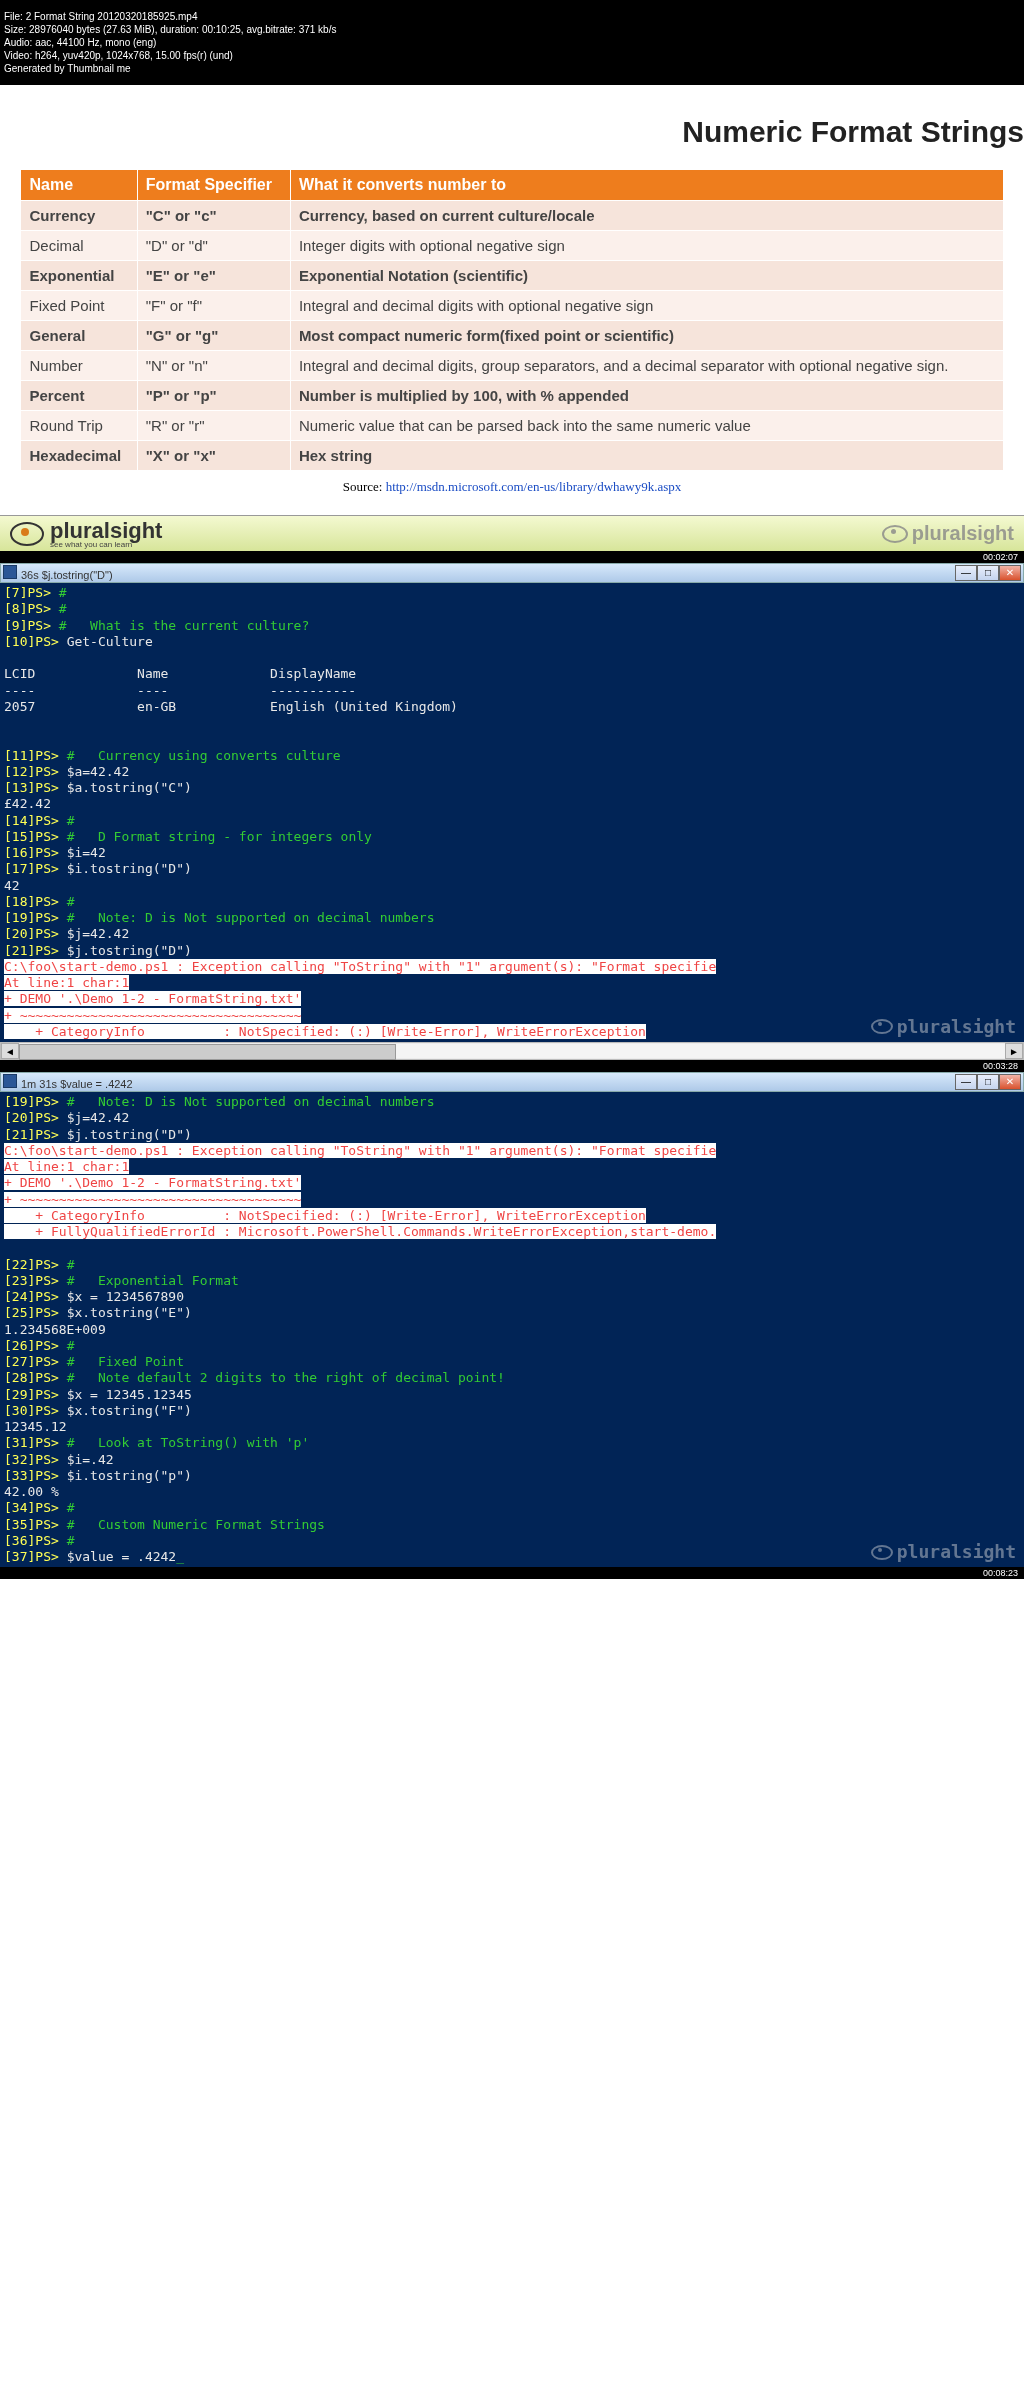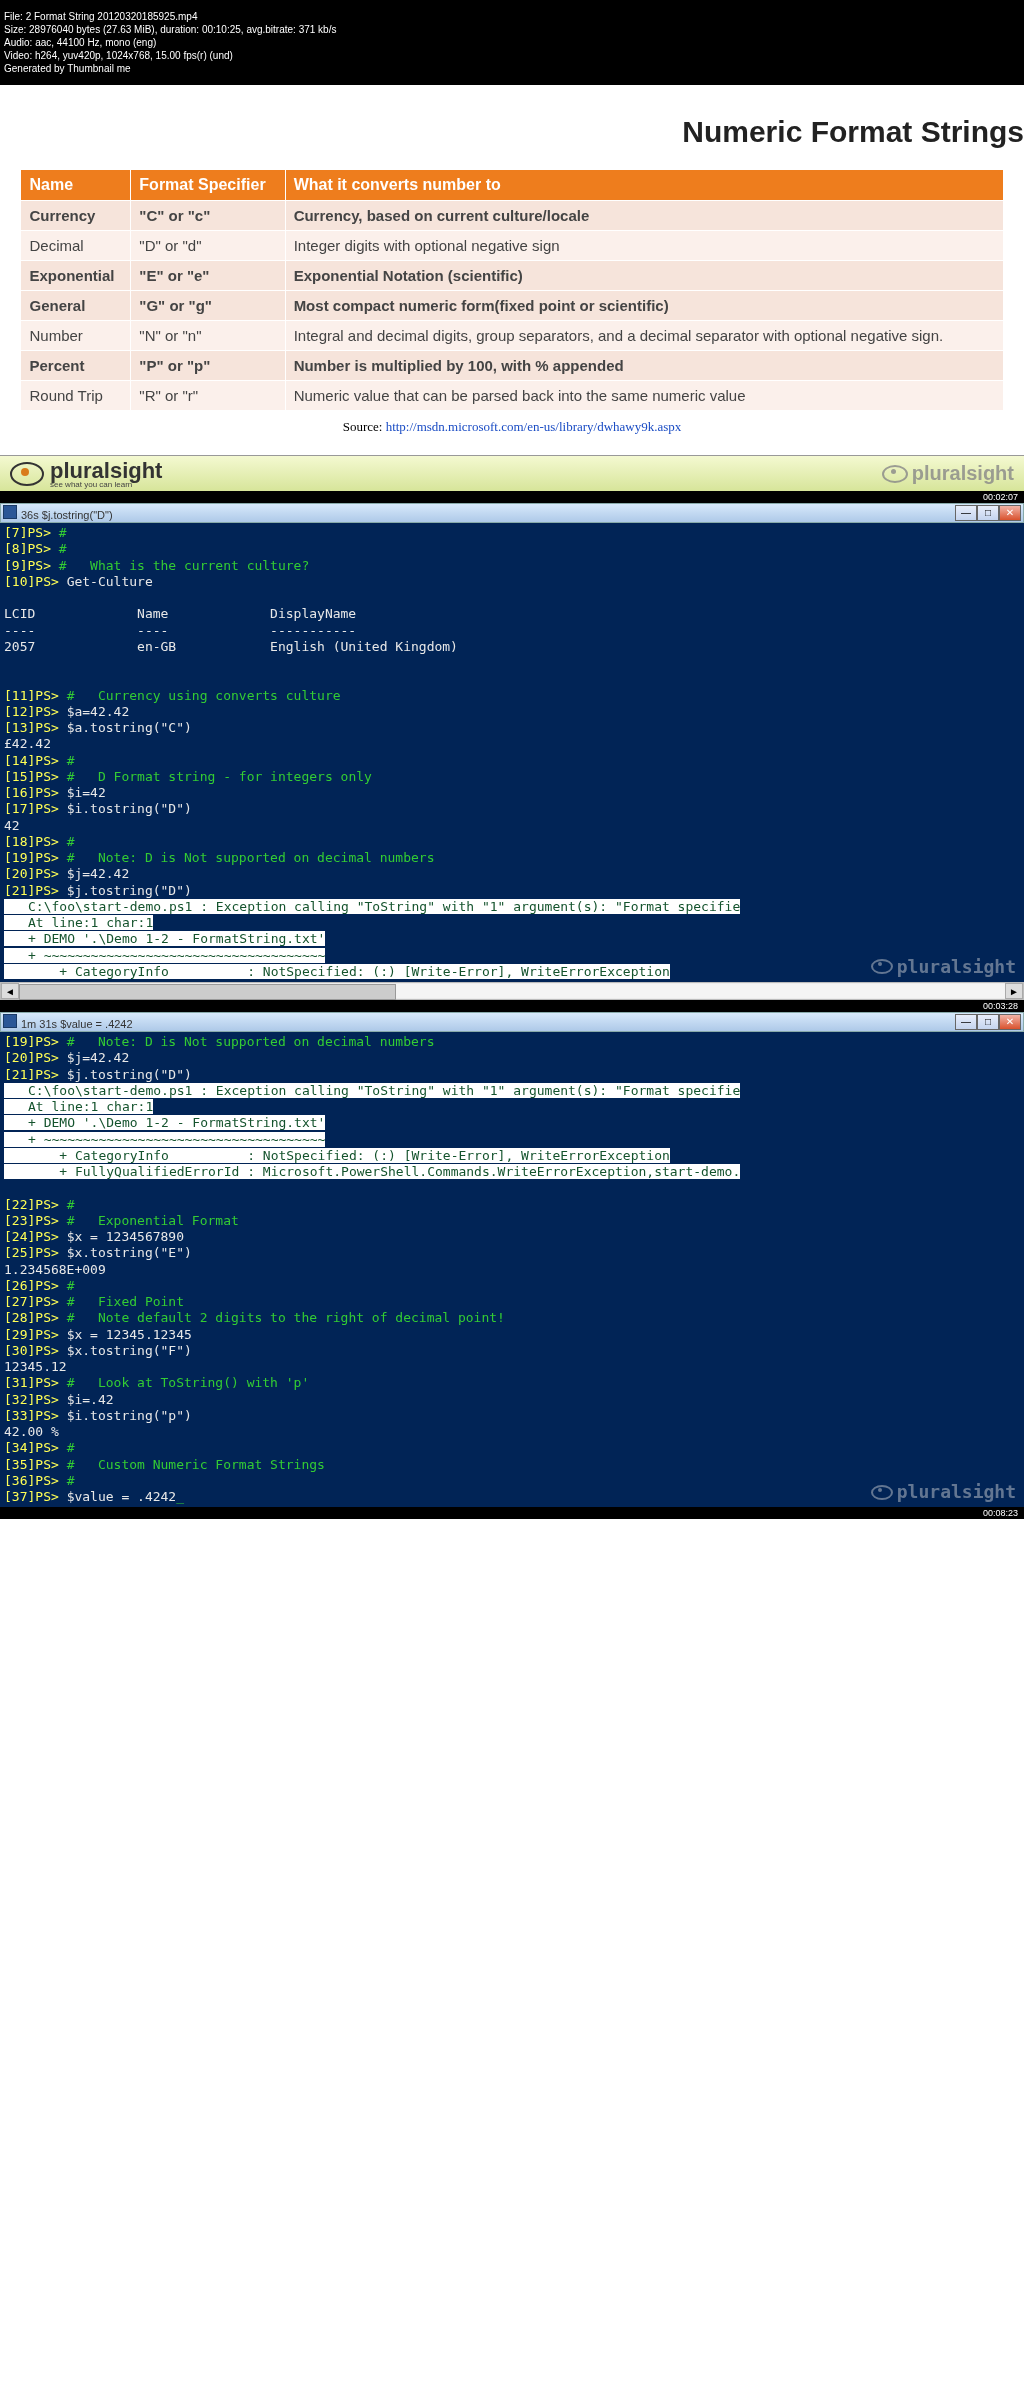--- a/index.html
+++ b/index.html
@@ -28,21 +28,21 @@
   .win-title .title-text { color:#333; }
   .win-buttons { display:flex; gap:0; }
   .win-buttons span { width:20px; height:14px; border:1px solid #666; display:flex; align-items:center; justify-content:center; font-size:10px; line-height:1; }
   .wb-min { background:linear-gradient(#e8eefb,#c4d4ee); }
   .wb-max { background:linear-gradient(#e8eefb,#c4d4ee); }
   .wb-close { background:linear-gradient(#f2b4a7,#d9522e); color:#fff; }
   .terminal { background:#012456; color:#eee; font-family:"Consolas","Lucida Console",monospace; font-size:13px; line-height:1.25; padding:2px 4px 2px 4px; position:relative; white-space:pre; overflow:hidden; }
   .yel { color:#ffff55; }
   .grn { color:#33cc33; }
   .wht { color:#e8e8e8; }
-  .err { color:#14532d; background:#fff;padding-left:24px; }
+  .err { color:#ef4444; background:#fff; }
   .wm-corner { position:absolute; right:8px; bottom:4px; display:flex; align-items:center; gap:4px; color:rgba(220,220,220,.45); font-size:18px; font-weight:bold; }
   .wm-corner .wm-eye2 { width:18px; height:11px; border:2px solid rgba(220,220,220,.45); border-radius:50%; position:relative; }
   .wm-corner .wm-eye2::after { content:""; position:absolute; width:4px; height:4px; background:rgba(220,220,220,.45); border-radius:50%; top:1px; left:5px; }
   .hscroll { background:#ececec; height:16px; border:1px solid #bbb; display:flex; align-items:center; }
   .hscroll .arrow { width:16px; height:14px; background:#ddd; border:1px solid #aaa; display:flex; align-items:center; justify-content:center; font-size:10px; }
   .hscroll .track { flex:1; background:#f4f4f4; height:14px; position:relative; }
   .hscroll .thumb { position:absolute; top:0; height:14px; background:#ccc; border:1px solid #999; }
 </style>
 </head>
 <body>
@@ -72,39 +72,49 @@
     <tr class="paler">
           <td>Decimal</td>
           <td>"D" or "d"</td>
           <td>Integer digits with optional negative sign</td>
         </tr>
     <tr class="pale">
           <td>Exponential</td>
           <td>"E" or "e"</td>
           <td>Exponential Notation (scientific)</td>
         </tr>
+    <tr class="paler">
+          <td>Fixed Point</td>
+          <td>"F" or "f"</td>
+          <td>Integral and decimal digits with optional negative sign</td>
+        </tr>
     <tr class="pale">
           <td>General</td>
           <td>"G" or "g"</td>
           <td>Most compact numeric form(fixed point or scientific)</td>
         </tr>
     <tr class="paler">
           <td>Number</td>
           <td>"N" or "n"</td>
           <td>Integral and decimal digits, group separators, and a decimal separator with optional negative sign.</td>
         </tr>
     <tr class="pale">
           <td>Percent</td>
           <td>"P" or "p"</td>
           <td>Number is multiplied by 100, with % appended</td>
         </tr>
     <tr class="paler">
           <td>Round Trip</td>
           <td>"R" or "r"</td>
           <td>Numeric value that can be parsed back into the same numeric value</td>
+        </tr>
+    <tr class="pale">
+          <td>Hexadecimal</td>
+          <td>"X" or "x"</td>
+          <td>Hex string</td>
         </tr>
   </tbody>
     </table>
   <div class="source-line">
     <span>Source: </span><a>http://msdn.microsoft.com/en-us/library/dwhawy9k.aspx</a>
   </div>
 </div>
 
 <div class="video-frame">
   <div class="ps-header">

